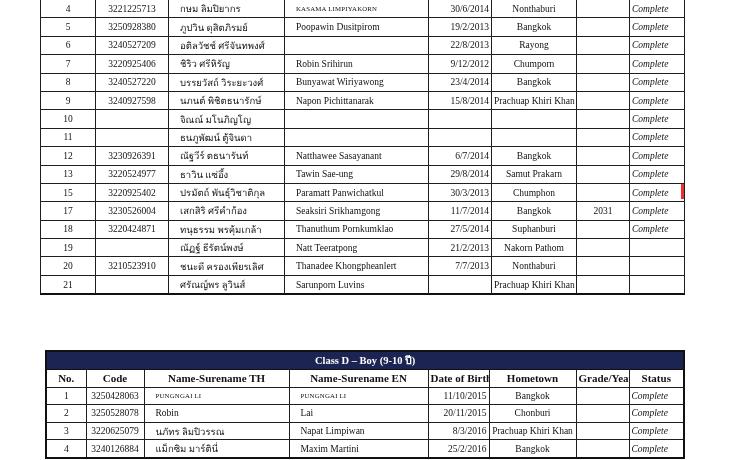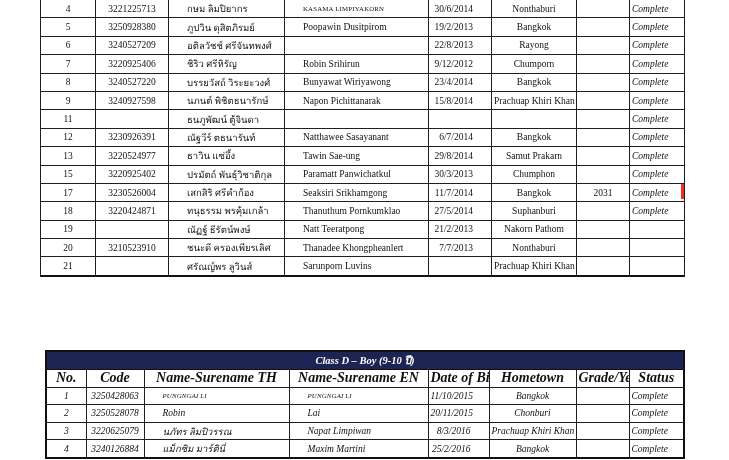--- a/index.html
+++ b/index.html
@@ -24,32 +24,32 @@
     position:absolute;left:40px;top:-1px;width:644px;
     border-bottom:2px solid #111;
   }
   .tbl-top td{height:17.4px;}
 
   
   .tbl-bottom{
     position:absolute;left:45px;top:350px;width:638px;
     border:2px solid #111;
   }
-  .tbl-bottom td,.tbl-bottom th{height:16.6px;font-style:italic;}
+  .tbl-bottom td,.tbl-bottom th{height:16.6px;}
   .title-cell{
     background:#1b2452;color:#ffffff;font-weight:bold;
     text-align:center;font-size:10.5px;height:17px;
     border:1px solid #1b2452;border-bottom:1px solid #111;
   }
-  .header-row th{font-weight:bold;font-size:14px;text-align:center;}
+  .header-row th{font-weight:bold;font-size:11px;text-align:center;}
 
   
   .c-no,.c-code,.c-home,.c-grade{text-align:center;}
-  .c-th,.c-en{text-align:left;padding-left:18px;}
-  .c-dob{text-align:right;padding-right:18px;}
+  .c-th,.c-en{text-align:left;padding-left:11px;}
+  .c-dob{text-align:right;padding-right:2px;}
   .c-status{text-align:left;font-style:italic;font-size:9.5px;}
   .caps{font-size:6.8px;letter-spacing:0.2px;}
 
   
   .red-marker{
     position:absolute;left:681px;top:184px;width:3px;height:15px;
     background:#ef2e2e;
   }
 </style>
 </head>
@@ -119,20 +119,30 @@
           <td class="c-grade"></td>
           <td class="c-status">Complete</td>
         </tr>
         <tr>
           <td class="c-no">9</td>
           <td class="c-code">3240927598</td>
           <td class="c-th">นภนต์ พิชิตธนารักษ์</td>
           <td class="c-en">Napon Pichittanarak</td>
           <td class="c-dob">15/8/2014</td>
           <td class="c-home">Prachuap Khiri Khan</td>
+          <td class="c-grade"></td>
+          <td class="c-status">Complete</td>
+        </tr>
+        <tr>
+          <td class="c-no">10</td>
+          <td class="c-code"></td>
+          <td class="c-th">จิณณ์ มโนภิญโญ</td>
+          <td class="c-en"></td>
+          <td class="c-dob"></td>
+          <td class="c-home"></td>
           <td class="c-grade"></td>
           <td class="c-status">Complete</td>
         </tr>
         <tr>
           <td class="c-no">11</td>
           <td class="c-code"></td>
           <td class="c-th">ธนภูพัฒน์ ตู้จินดา</td>
           <td class="c-en"></td>
           <td class="c-dob"></td>
           <td class="c-home"></td>

